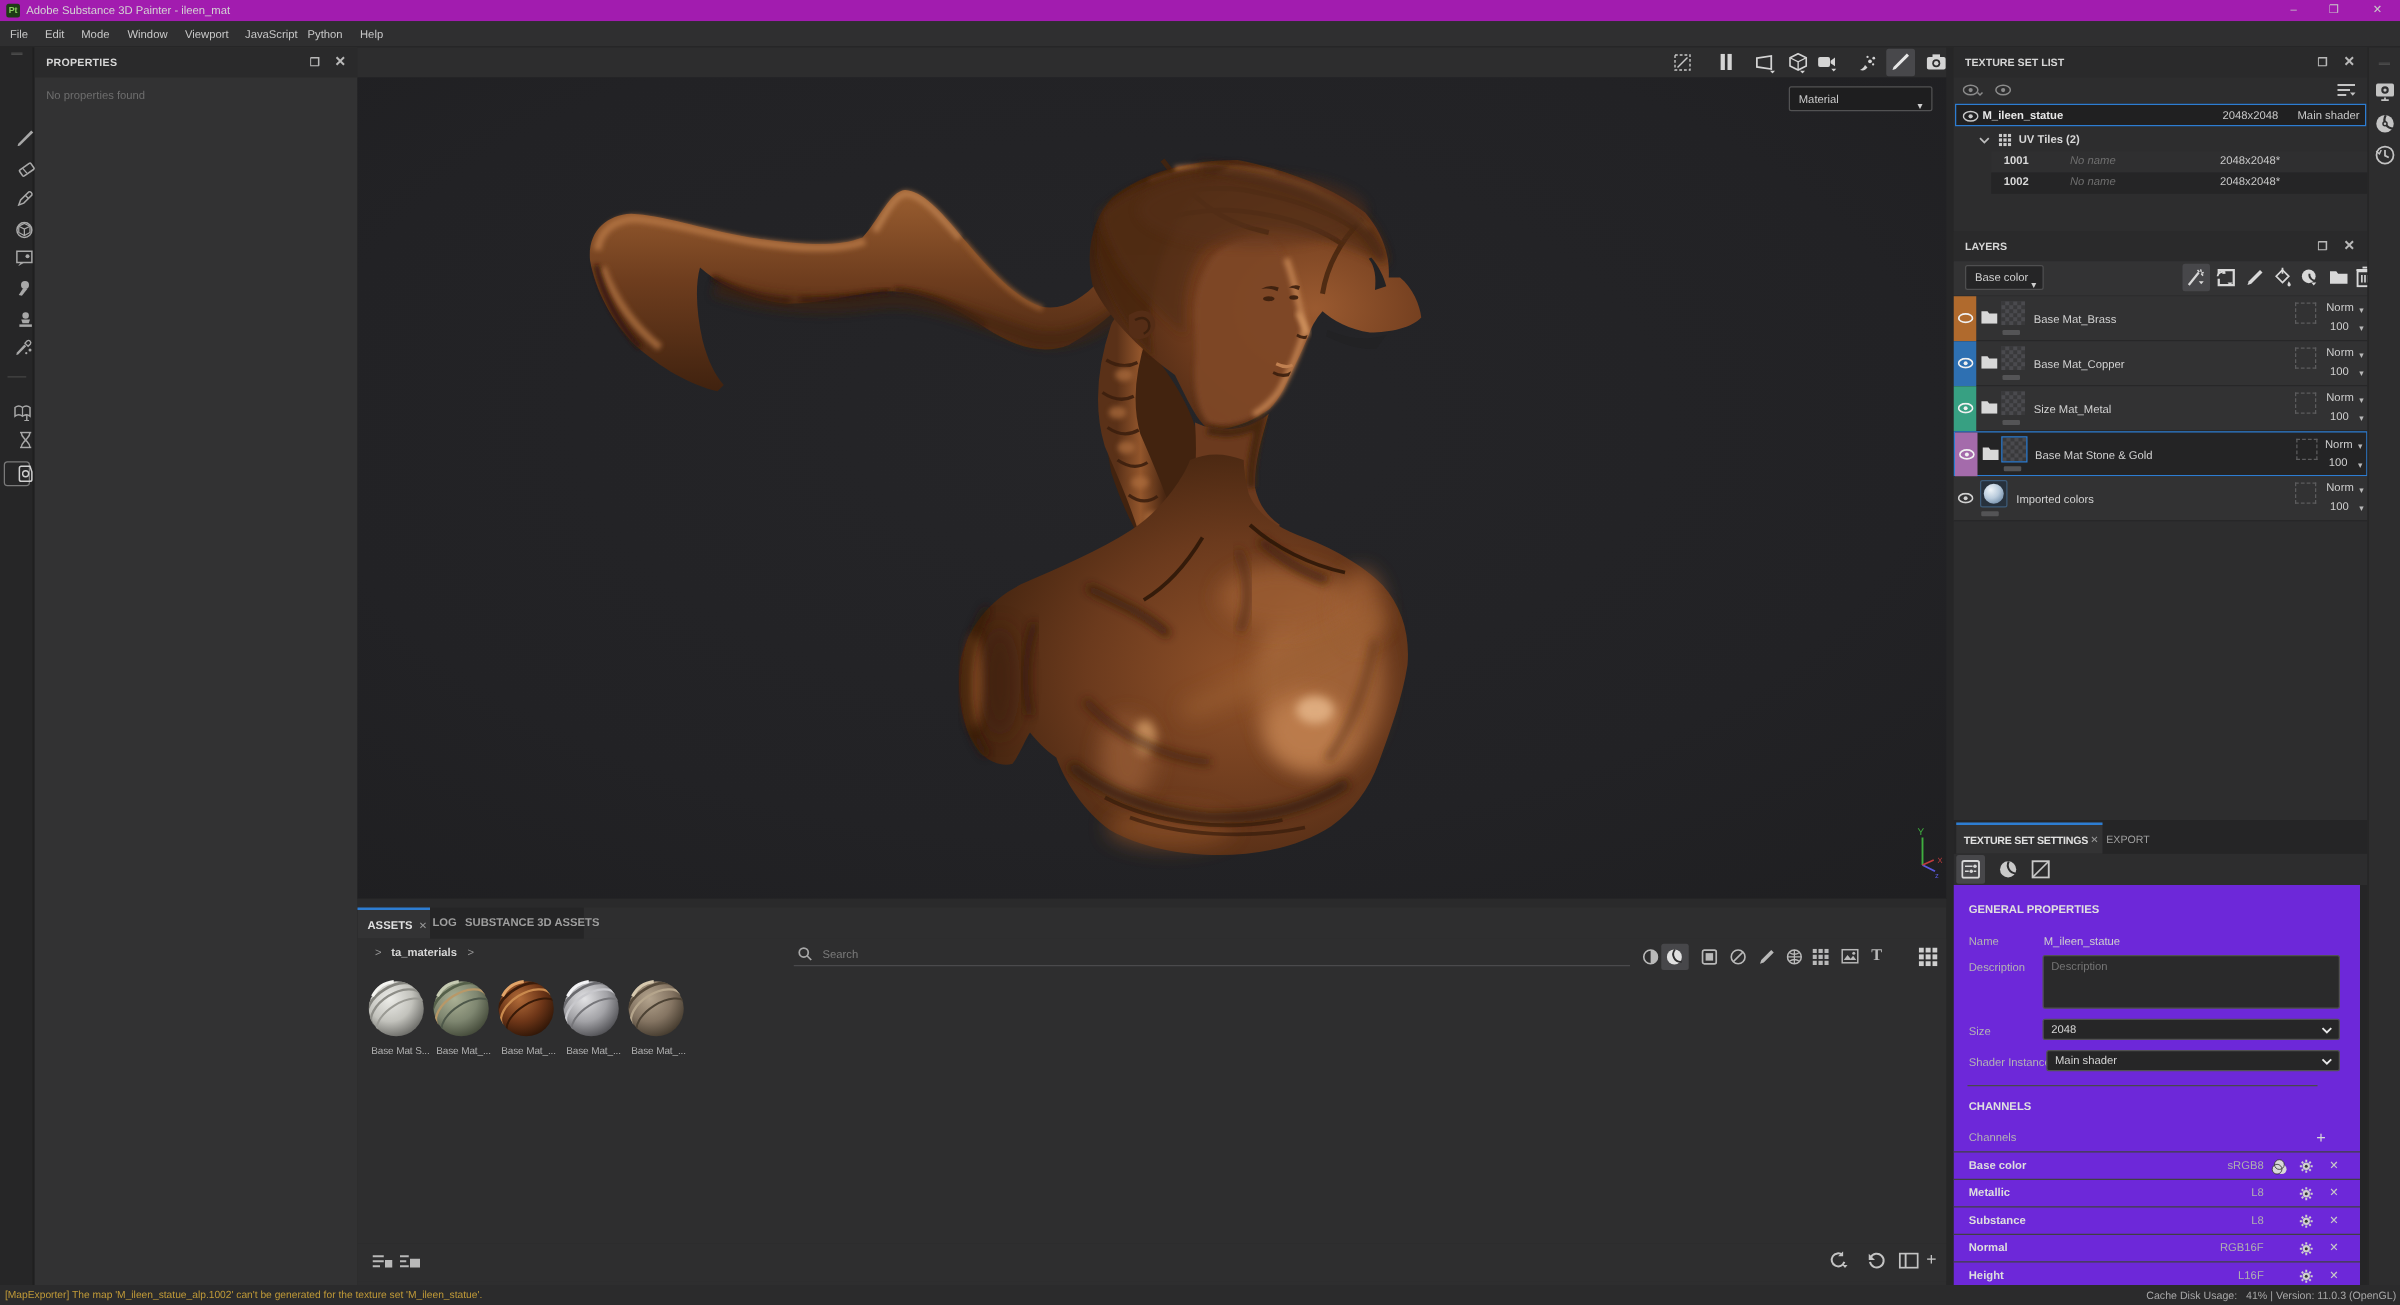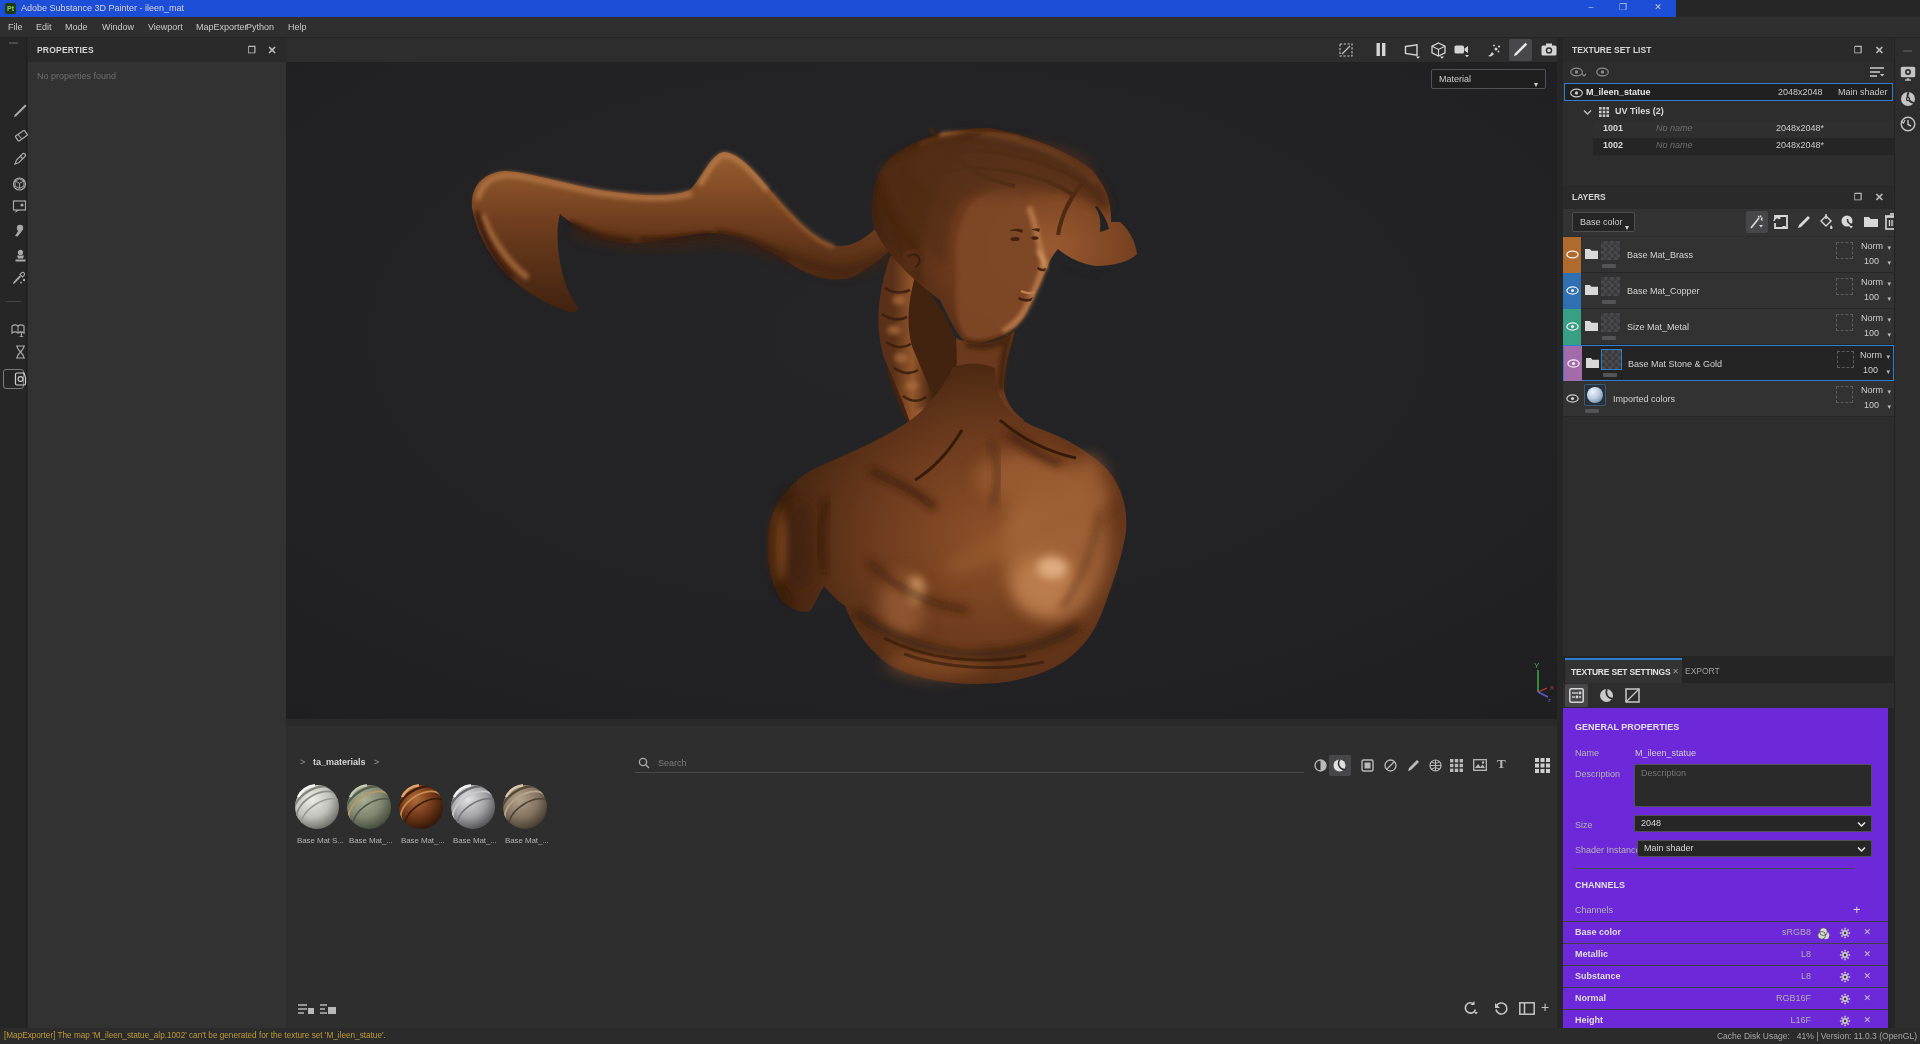--- a/index.html
+++ b/index.html
@@ -1,17 +1,17 @@
 <!DOCTYPE html>
 <html><head><meta charset="utf-8">
 <style>
 *{margin:0;padding:0;box-sizing:border-box}
 html,body{width:1920px;height:1044px;overflow:hidden;background:#262627;font-family:"Liberation Sans",sans-serif;-webkit-font-smoothing:antialiased}
 .abs{position:absolute}
-#titlebar{left:0;top:0;width:1676px;height:17px;background:#1d4ed8;color:#d4d4d4;font-size:9px}
+#titlebar{left:0;top:0;width:1920px;height:17px;background:#a21caf;color:#d4d4d4;font-size:9px}
 #titlebar .ticon{position:absolute;left:5px;top:3px;width:11px;height:11px;background:#1d3b16;border-radius:2px;color:#8ad060;font-size:7px;font-weight:bold;text-align:center;line-height:11px}
 #titlebar .ttext{position:absolute;left:21px;top:3px}
 .winbtn{position:absolute;top:0;width:14px;height:15px;color:#c8c8c8;font-size:9px;text-align:center;line-height:15px}
 #menubar{left:0;top:17px;width:1920px;height:21px;background:#2f2f30;color:#c9c9c9;font-size:9px;border-bottom:1px solid #242425}
 #menubar span{position:absolute;top:5px}
 
 #leftstrip{left:0;top:38px;width:27px;height:992px;background:#262627;border-right:1px solid #1e1e1f}
 .lsic{position:absolute;left:0;width:27px;text-align:center;color:#8f8f8f;font-size:11px}
 
 #props{left:28px;top:38px;width:258px;height:992px;background:#323233}
@@ -63,21 +63,21 @@
   <div class="winbtn" style="right:78px">–</div>
   <div class="winbtn" style="right:46px">❐</div>
   <div class="winbtn" style="right:11px">✕</div>
 </div>
 <div class="abs" id="menubar">
   <span style="left:8px">File</span>
     <span style="left:36px">Edit</span>
     <span style="left:65px">Mode</span>
   <span style="left:102px">Window</span>
     <span style="left:148px">Viewport</span>
-    <span style="left:196px">MapExporter</span>
+    <span style="left:196px">JavaScript</span>
   <span style="left:246px">Python</span>
     <span style="left:288px">Help</span>
 </div>
 <div class="abs" id="leftstrip">
   <div style="position:absolute;left:9px;top:4px;width:9px;height:2px;border-top:1px solid #4a4a4a;border-bottom:1px solid #4a4a4a"></div>
   <svg class="lsic" style="top:66px;left:7px" width="13" height="13" viewBox="0 0 13 13">
       <path d="M0 13l2-.6L12.6 2 11 .4.6 11z" fill="#a8a8a8"></path>
     </svg>
   <svg class="lsic" style="top:91px;left:7px" width="13" height="13" viewBox="0 0 13 13">
       <rect x="2" y="4" width="11" height="6" rx="1" transform="rotate(-35 7 7)" fill="none" stroke="#a8a8a8" stroke-width="1.3"></rect>
@@ -320,20 +320,26 @@
     <line x1="1538" y1="692" x2="1547" y2="688" stroke="#c23c3c" stroke-width="1.2"></line>
     <text x="1534" y="668" fill="#3fae3f">Y</text>
     <text x="1548" y="702" fill="#5a5adf" font-size="6">z</text>
     <text x="1550" y="690" fill="#c23c3c" font-size="6">X</text>
   </g>
 </svg>
 <div id="matdd">Material<span class="chev" style="right:7px;top:6px">▾</span></div>
 </div>
 <div class="abs" id="dock">
   <div style="position:absolute;left:0;top:0;width:1271px;height:7px;background:#2a2a2b"></div>
+  <div id="dtabs">
+    <div style="position:absolute;left:0;top:0;width:181px;height:25px;background:#252526"></div>
+    <div class="dtab" id="atab">ASSETS<span style="font-weight:normal;color:#9a9a9a;margin-left:5px;font-size:8px">✕</span></div>
+    <div class="dtab" style="left:60px">LOG</div>
+    <div class="dtab" style="left:86px">SUBSTANCE 3D ASSETS</div>
+  </div>
   <div id="abody">
     <span style="position:absolute;left:14px;top:6px;color:#9a9a9a;font-size:9px">&gt;</span>
     <span style="position:absolute;left:27px;top:6px;color:#d6d6d6;font-size:9px;font-weight:bold">ta_materials</span>
     <span style="position:absolute;left:88px;top:6px;color:#9a9a9a;font-size:9px">&gt;</span>
     <svg style="position:absolute;left:352px;top:6px" width="12" height="12" viewBox="0 0 12 12">
         <circle cx="5" cy="5" r="3.6" fill="none" stroke="#a8a8a8" stroke-width="1.4"></circle>
         <line x1="7.8" y1="7.8" x2="11" y2="11" stroke="#a8a8a8" stroke-width="1.4"></line>
       </svg>
     <span style="position:absolute;left:372px;top:7px;color:#7c7c7c;font-size:9px">Search</span>
     <div style="position:absolute;left:349px;top:21px;width:669px;height:1px;background:#4a4a4c"></div>

